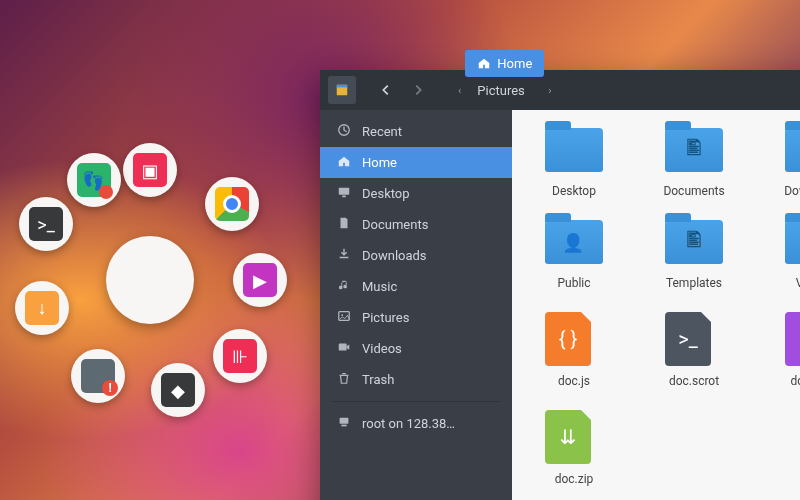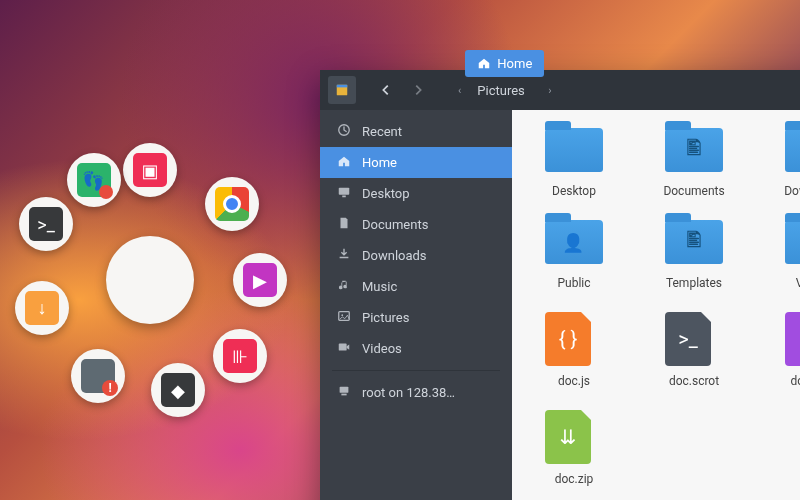--- a/index.html
+++ b/index.html
@@ -234,20 +234,26 @@
             </svg></span>
           <span>Pictures</span>
         </div>
         <div class="side-item">
           <span class="side-icon"><svg class="icon" viewBox="0 0 16 16">
               <rect x="2" y="4" width="9" height="8" rx="1" fill="currentColor"></rect>
               <path d="M11 7l3-2v6l-3-2z" fill="currentColor"></path>
             </svg></span>
           <span>Videos</span>
         </div>
+        <div class="side-item">
+          <span class="side-icon"><svg class="icon" viewBox="0 0 16 16">
+              <path d="M4 5h8l-1 9H5zM3 5h10M6 3h4" stroke="currentColor" fill="none" stroke-width="1.4"></path>
+            </svg></span>
+          <span>Trash</span>
+        </div>
         <div class="side-sep"></div>
         <div class="side-item">
           <span class="side-icon"><svg class="icon" viewBox="0 0 16 16">
               <rect x="3" y="3" width="10" height="7" rx="1" fill="currentColor"></rect>
               <rect x="5" y="11" width="6" height="2" fill="currentColor"></rect>
             </svg></span>
           <span>root on 128.38…</span>
         </div>
       </div>
     <div class="fm-content">

